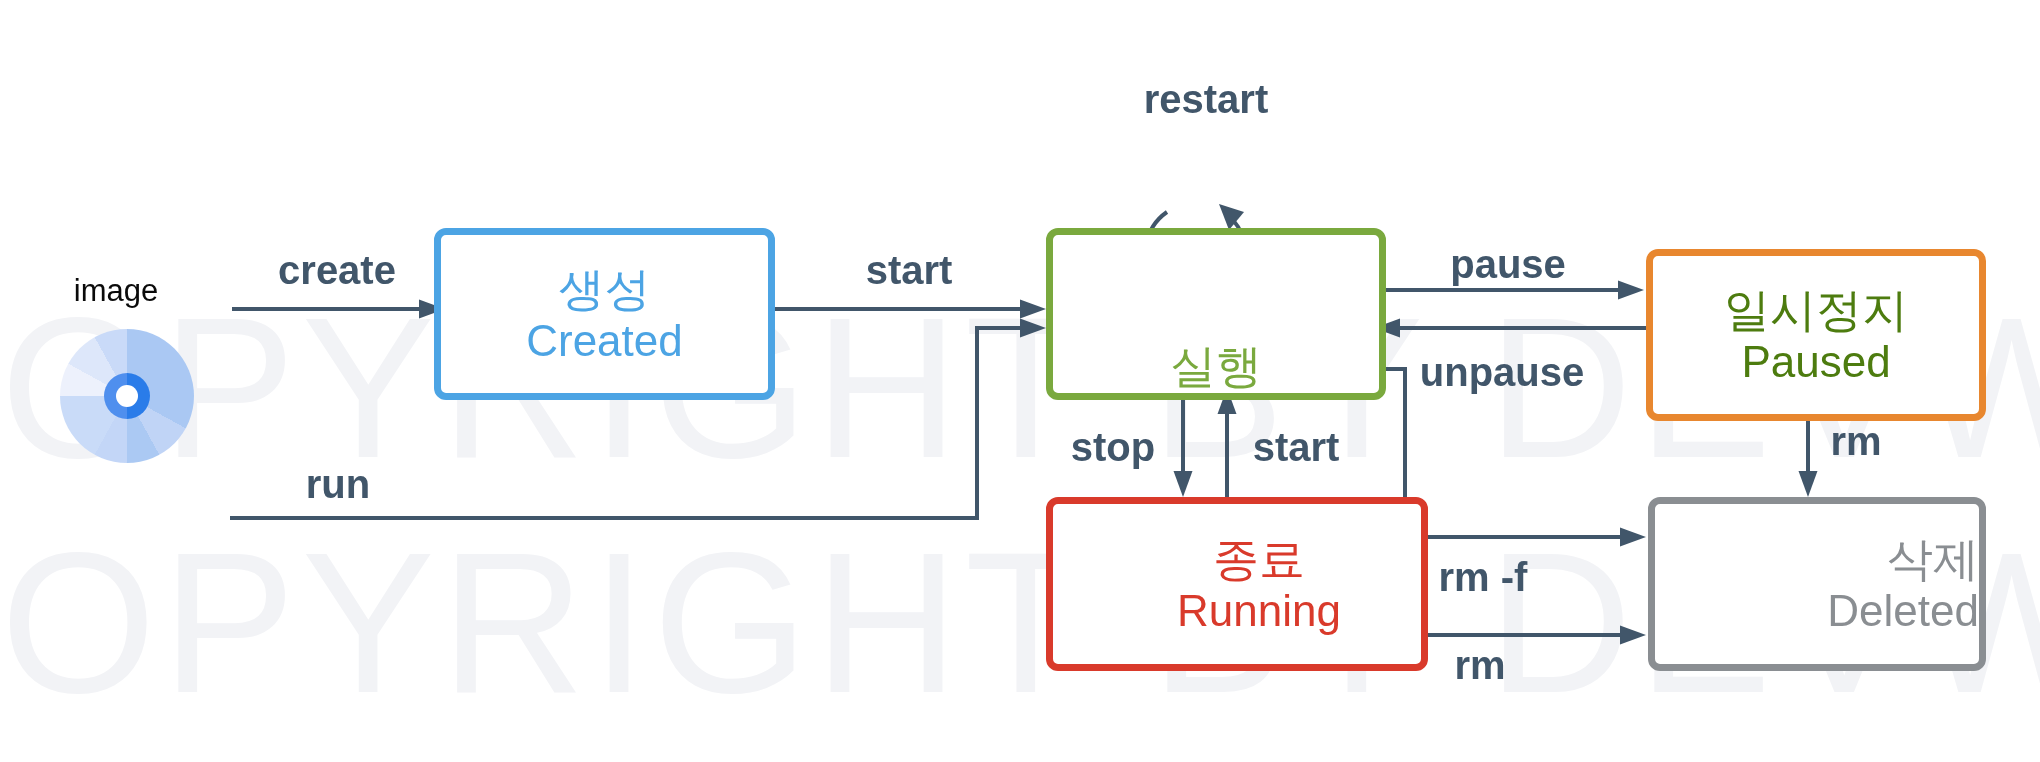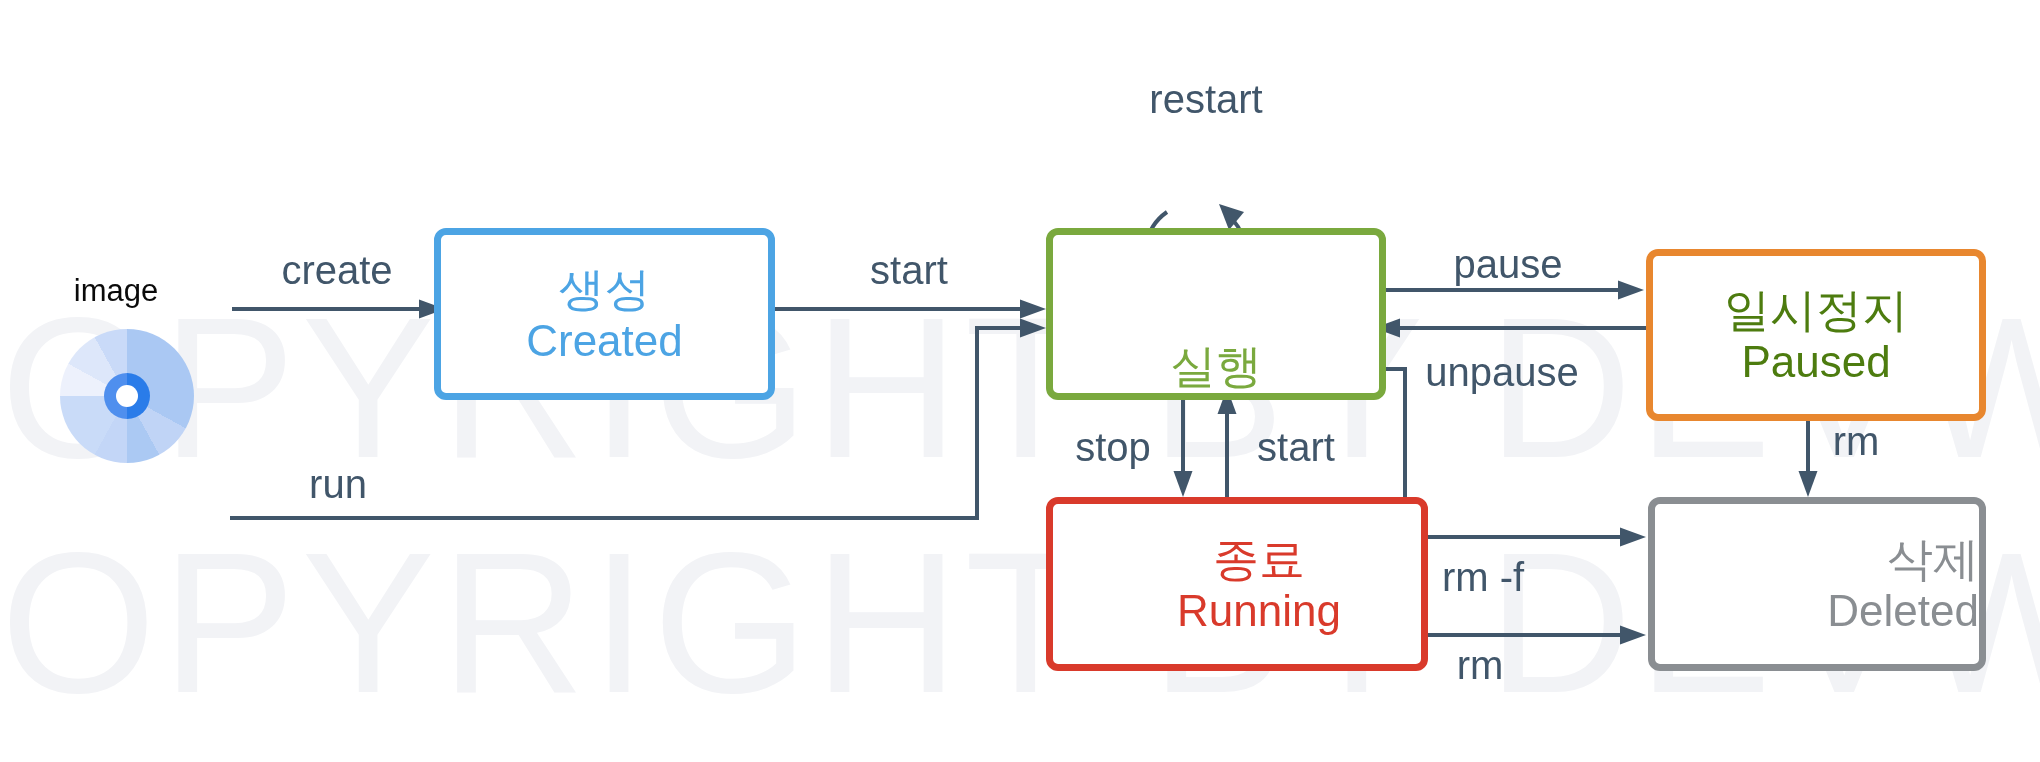--- a/index.html
+++ b/index.html
@@ -17,21 +17,21 @@
   .node{
     position:absolute;z-index:2;background:#ffffff;
     border:7px solid;border-radius:12px;
     display:flex;flex-direction:column;align-items:center;justify-content:center;
     text-align:center;
   }
   .node .ko{font-size:46px;line-height:1.18;}
   .node .en{font-size:44px;line-height:1.15;}
   .elabel{
     position:absolute;z-index:3;transform:translate(-50%,-50%);
-    font-size:40px;font-weight:400;white-space:nowrap;
+    font-size:40px;font-weight:700;white-space:nowrap;
   }
   .image-label{
     position:absolute;z-index:3;transform:translate(-50%,-50%);
     font-size:31px;font-weight:400;
   }
   .disc{position:absolute;left:60px;top:329px;width:134px;height:134px;z-index:2;}
   .disc-face{
     position:absolute;left:0;top:0;width:134px;height:134px;border-radius:50%;
     background:conic-gradient(from 0deg,
       #aac8f3 0 33%, #c0d4f6 33% 42%, #abc9f3 42% 50%,

